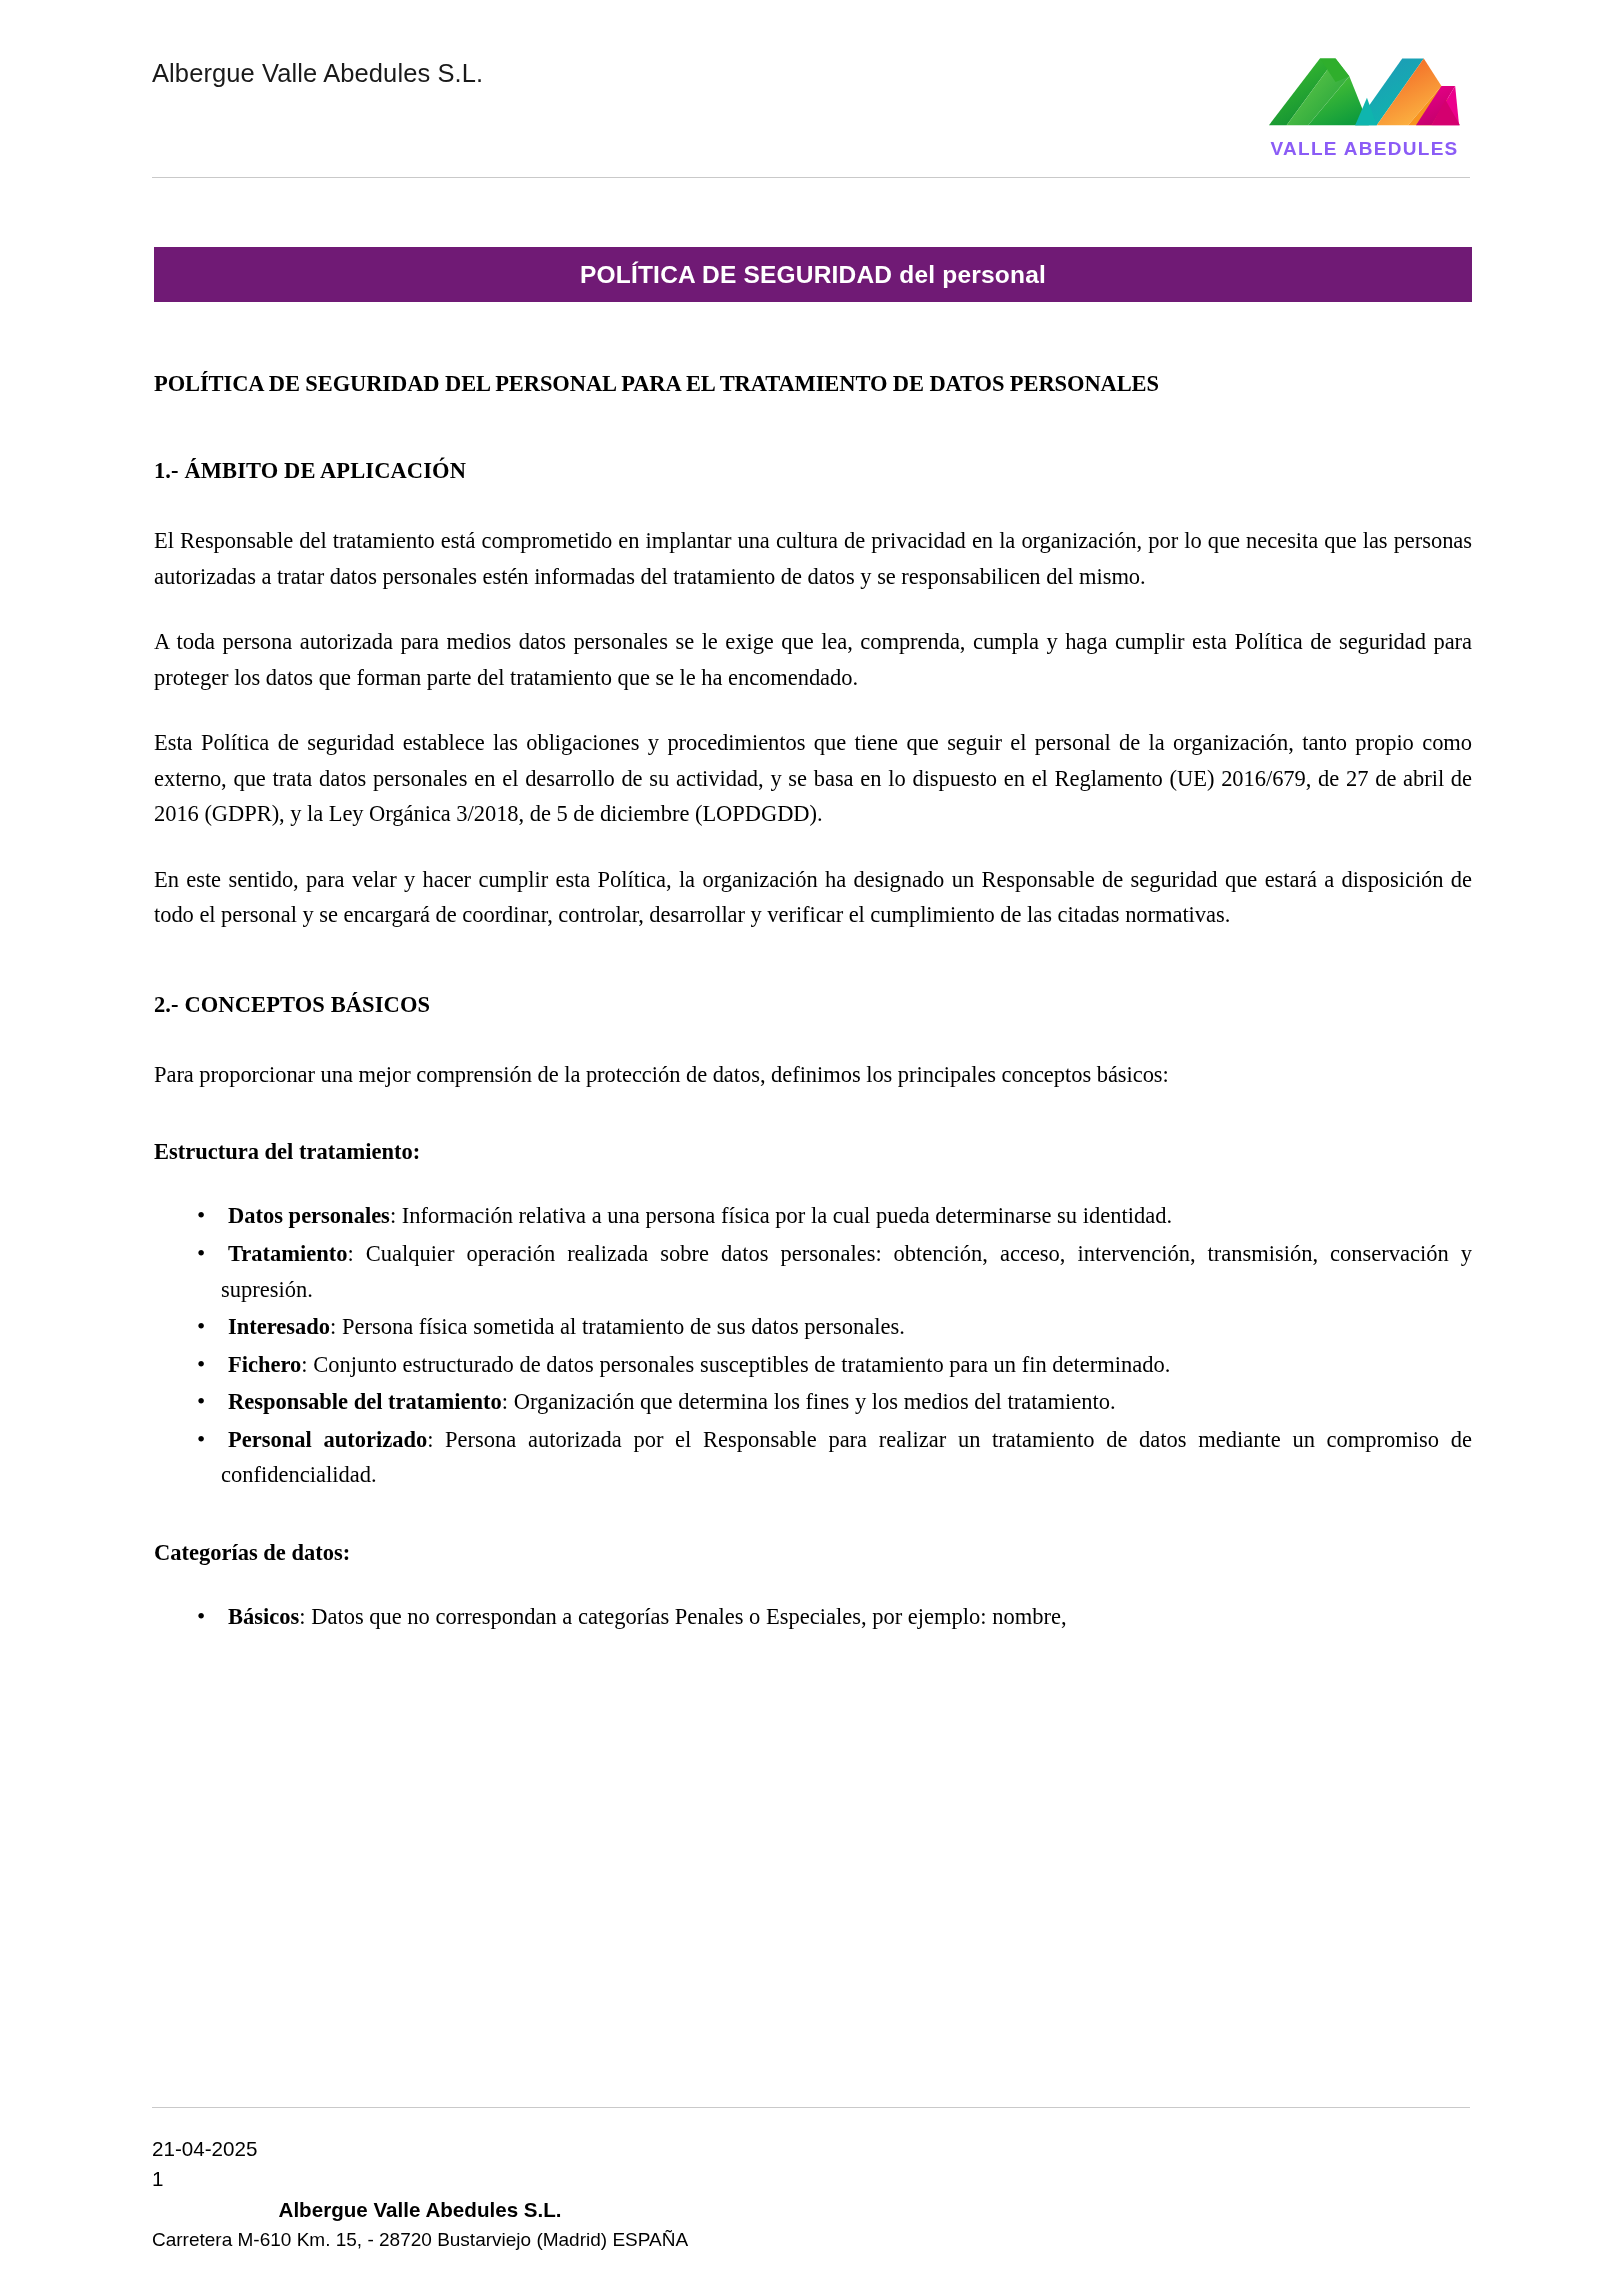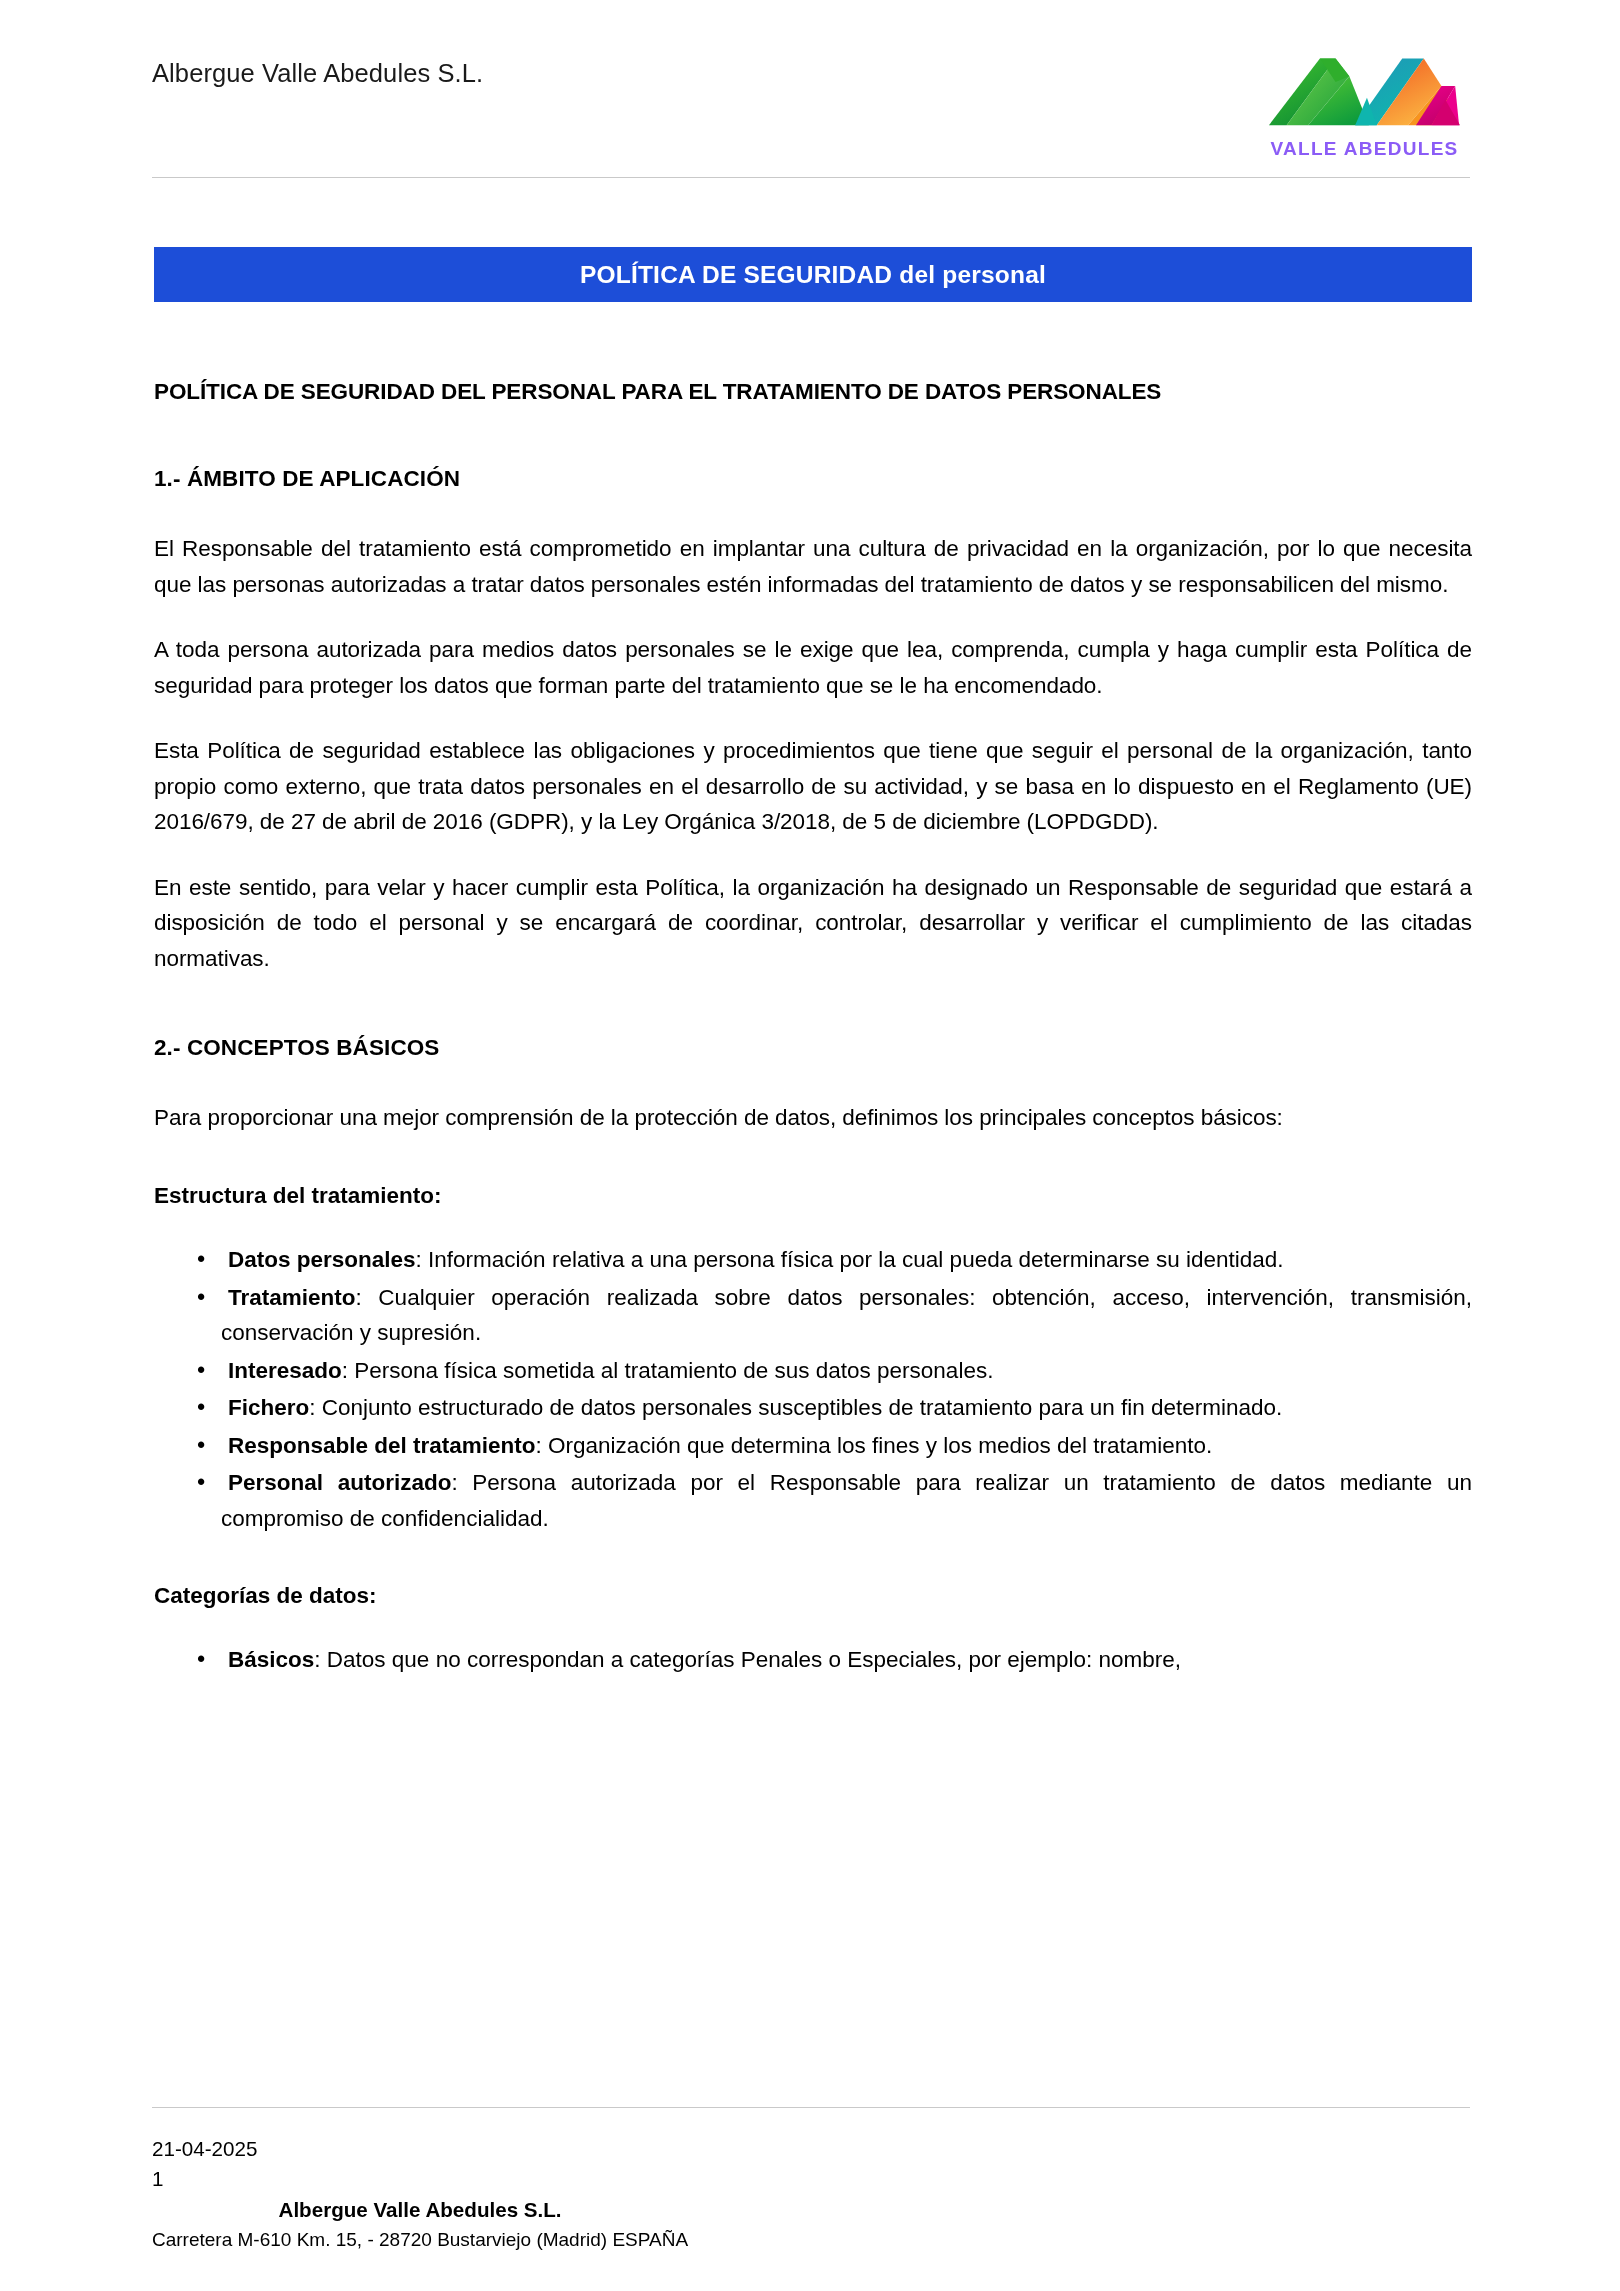--- a/index.html
+++ b/index.html
@@ -68,38 +68,39 @@
     font-family: "Liberation Sans", sans-serif;
   }
 
   
   .title-banner {
     position: absolute;
     left: 154px;
     top: 247px;
     width: 1318px;
     height: 55px;
-    background: #1d4ed8;
+    background: #701a75;
     display: flex;
     align-items: center;
     justify-content: center;
   }
   .title-banner-text {
     color: #ffffff;
     font-size: 24.5px;
     font-weight: bold;
     letter-spacing: 0.2px;
   }
 
   
   .content {
     position: absolute;
     left: 154px;
-    top: 379px;
-    width: 1318px;
+    top: 371px;
+    width: 1318px;
+    font-family: Liberation Serif, serif;
   }
   .doc-title {
     font-size: 22.5px;
     font-weight: bold;
     letter-spacing: -0.1px;
     margin: 0 0 61px 0;
     text-align: left;
   }
   h2.section {
     font-size: 22.5px;

